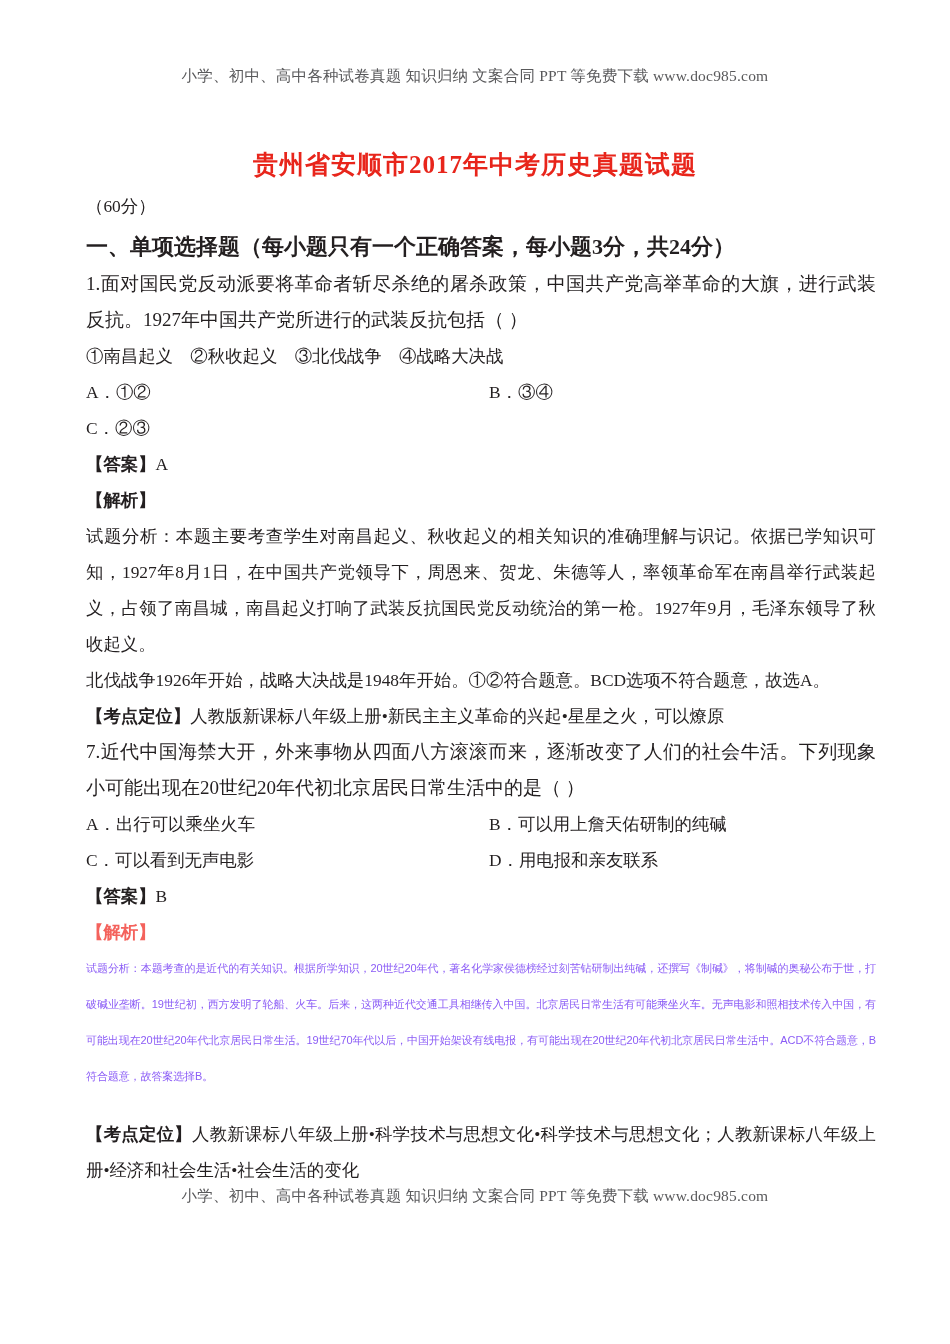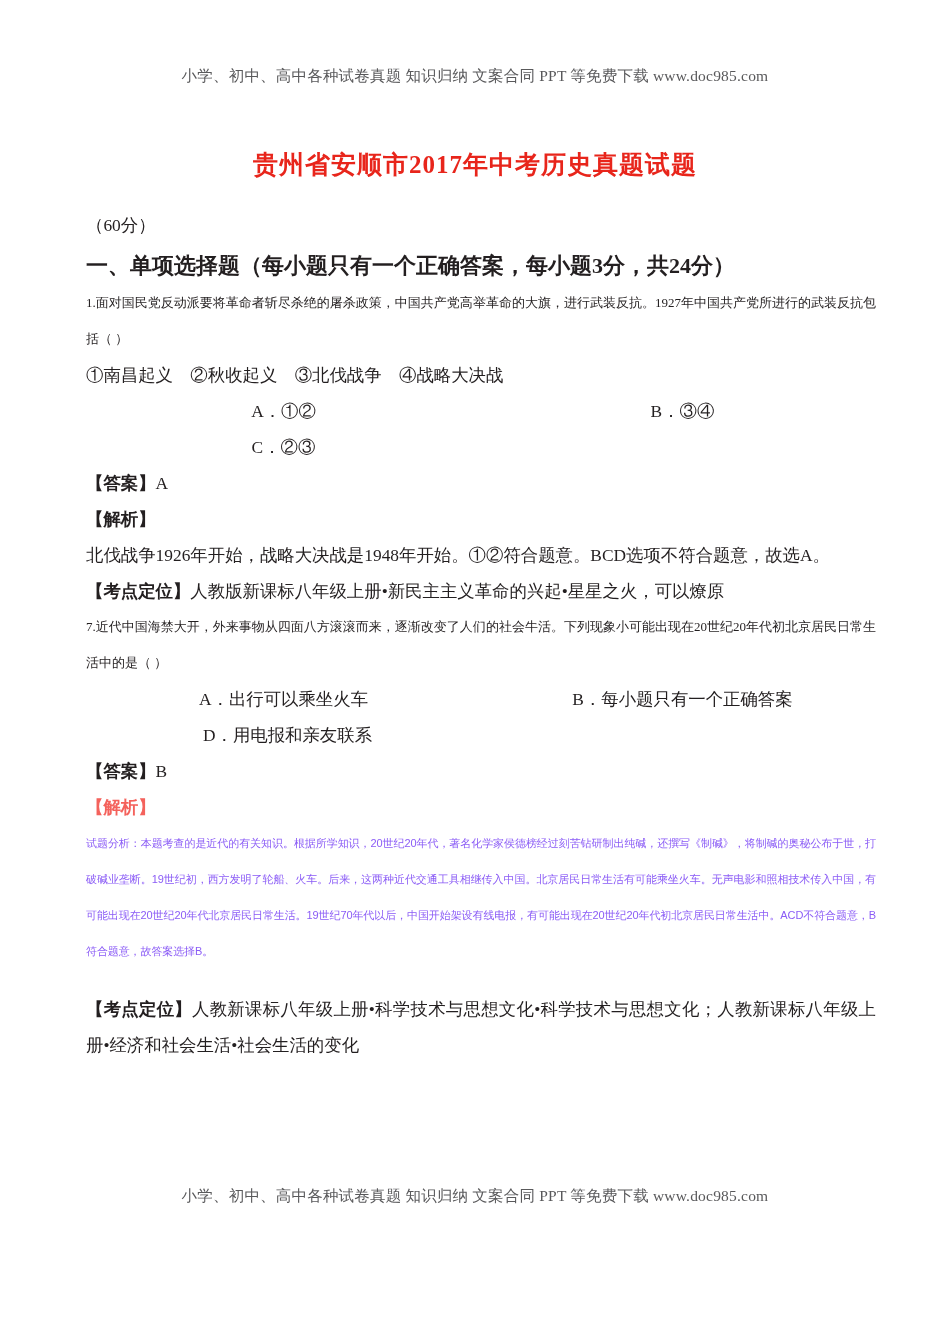--- a/index.html
+++ b/index.html
@@ -49,53 +49,52 @@
     font-size: 25px;
     font-weight: bold;
     color: #e8251b;
     letter-spacing: 1px;
     white-space: nowrap;
   }
 
   
   .body-col {
     position: absolute;
-    top: 209px;
+    top: 190px;
     left: 86px;
     width: 790px;
   }
 
   .score-line {
     font-size: 17.4px;
     line-height: 32px;
     margin-bottom: 8px;
   }
 
   .section-head {
     font-size: 22px;
     font-weight: bold;
     line-height: 34px;
     margin-bottom: 2px;
   }
 
   .q-body {
-    font-size: 13px;
+    font-size: 19px;
     line-height: 36px;
     text-align: justify;
   }
 
   .choice-row {
     display: flex;
     font-size: 17.4px;
     line-height: 36px;
   }
   .choice-row .col {
     width: 50%;
     box-sizing: border-box;
-    text-align: center;
   }
   .choice-row .col.right { padding-left: 8px; }
 
   .circled-row {
     font-size: 17.4px;
     line-height: 36px;
   }
 
   .ans-line {
     font-size: 17.4px;
@@ -162,35 +161,37 @@
       <div class="choice-row">
         <div class="col">C．②③</div>
       </div>
 
       <div class="ans-line">
         <span class="tag-bold">【答案】</span><span>A</span>
       </div>
 
       <div class="ans-line tag-bold">【解析】</div>
 
+      <div class="analysis-black">试题分析：本题主要考查学生对南昌起义、秋收起义的相关知识的准确理解与识记。依据已学知识可知，1927年8月1日，在中国共产党领导下，周恩来、贺龙、朱德等人，率领革命军在南昌举行武装起义，占领了南昌城，南昌起义打响了武装反抗国民党反动统治的第一枪。1927年9月，毛泽东领导了秋收起义。</div>
       <div class="analysis-black">北伐战争1926年开始，战略大决战是1948年开始。①②符合题意。BCD选项不符合题意，故选A。</div>
 
       <div class="kaodian">
         <span class="tag-bold">【考点定位】</span><span>人教版新课标八年级上册•新民主主义革命的兴起•星星之火，可以燎原</span>
       </div>
     </div>
 
     <div>
       <div class="q-body">7.近代中国海禁大开，外来事物从四面八方滚滚而来，逐渐改变了人们的社会牛活。下列现象小可能出现在20世纪20年代初北京居民日常生活中的是（      ）</div>
 
       <div class="choice-row">
         <div class="col">A．出行可以乘坐火车</div>
-        <div class="col right">B．每小题只有一个正确答案</div>
-      </div>
-      <div class="choice-row">
+        <div class="col right">B．可以用上詹天佑研制的纯碱</div>
+      </div>
+      <div class="choice-row">
+        <div class="col">C．可以看到无声电影</div>
         <div class="col right">D．用电报和亲友联系</div>
       </div>
 
       <div class="ans-line">
         <span class="tag-bold">【答案】</span><span>B</span>
       </div>
 
       <div class="red-head">【解析】</div>
 
       <div class="analysis-red">试题分析：本题考查的是近代的有关知识。根据所学知识，20世纪20年代，著名化学家侯德榜经过刻苦钻研制出纯碱，还撰写《制碱》，将制碱的奥秘公布于世，打破碱业垄断。19世纪初，西方发明了轮船、火车。后来，这两种近代交通工具相继传入中国。北京居民日常生活有可能乘坐火车。无声电影和照相技术传入中国，有可能出现在20世纪20年代北京居民日常生活。19世纪70年代以后，中国开始架设有线电报，有可能出现在20世纪20年代初北京居民日常生活中。ACD不符合题意，B符合题意，故答案选择B。</div>

